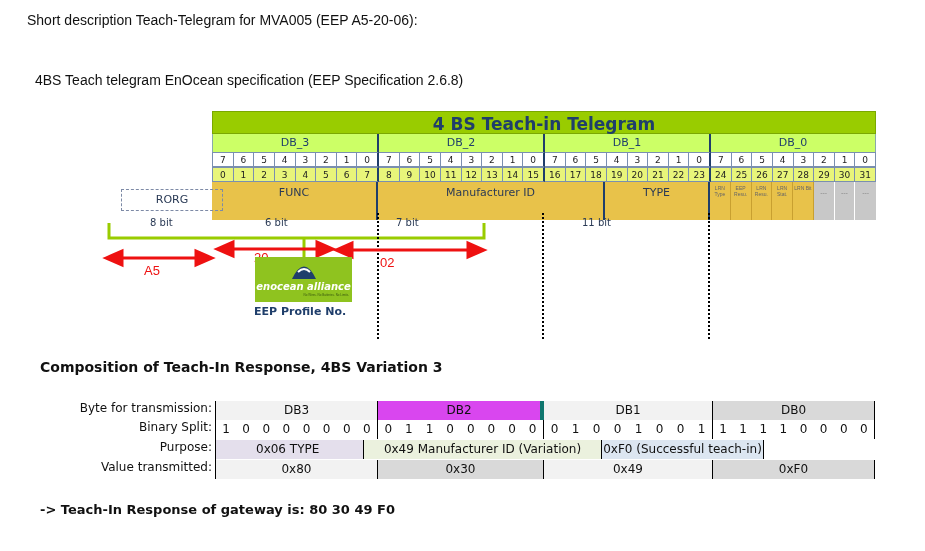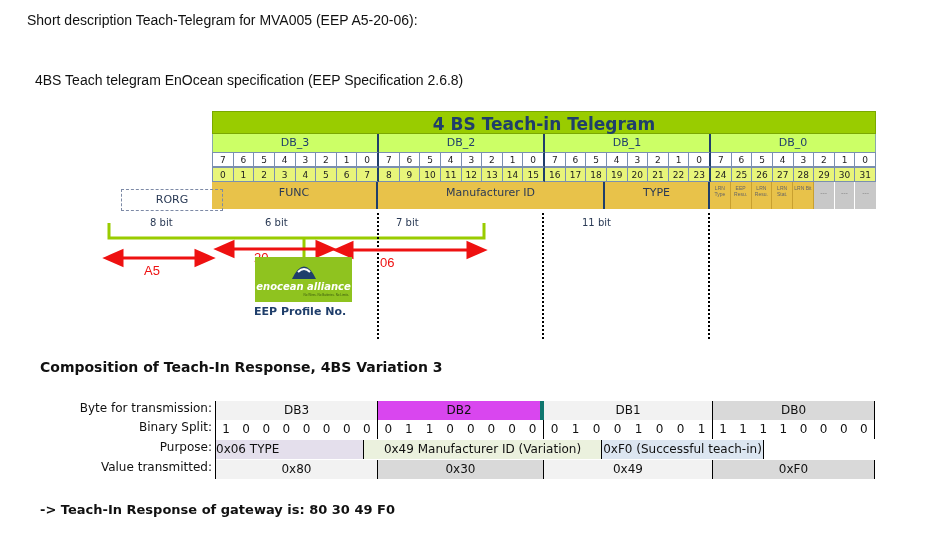--- a/index.html
+++ b/index.html
@@ -14,21 +14,21 @@
   .row{display:flex;box-sizing:border-box;}
   .dbrow{height:18px;background:#ccff66;border-left:1px solid #8aa;border-right:1px solid #8aa;}
   .dbrow .db{flex:1;text-align:center;font-size:11px;color:#1f3e6b;line-height:18px;font-family:"DejaVu Sans",sans-serif;border-right:2px solid #1f3e6b;}
   .dbrow .db:last-child{border-right:none;}
   .bits{height:15px;}
   .bits .c{flex:1;text-align:center;font-size:9px;line-height:14px;font-family:"DejaVu Sans",sans-serif;color:#222;border:1px solid #7a8fb0;border-left:none;box-sizing:border-box;}
   .bits .c:first-child{border-left:1px solid #7a8fb0;}
   .bits.w .c{background:#fff;}
   .bits.y .c{background:#e8f57a;}
   .bits .c.thick{border-right:2px solid #1f3e6b;}
-  .fields{height:27px;}
+  .fields{height:38px;}
   .fields .f{background:#e8c24a;text-align:center;font-size:11px;line-height:22px;color:#2a3a55;font-family:"DejaVu Sans",sans-serif;box-sizing:border-box;border-right:2px solid #1f3e6b;}
   .fields .s{background:#e8c24a;font-size:5px;line-height:6px;color:#666;text-align:center;padding-top:3px;box-sizing:border-box;border-right:1px solid #c8a030;}
   .fields .g{background:#c8c8c8;font-size:7px;line-height:22px;color:#888;text-align:center;border-right:1px solid #fff;box-sizing:border-box;}
   .rorg{left:109px;top:189px;width:102px;height:22px;border:1px dashed #7d8aa6;box-sizing:border-box;text-align:center;font-size:11px;line-height:20px;color:#2a3a55;font-family:"DejaVu Sans",sans-serif;margin-left:12px;}
   .bitlbl{font-size:10px;color:#2a3a55;font-family:"DejaVu Sans",sans-serif;}
   .logo{left:255px;top:257px;width:97px;height:45px;background:#8fc31f;}
   .logo .txt{position:absolute;left:0;width:100%;top:24px;text-align:center;color:#fff;font-style:italic;font-weight:bold;font-size:10px;font-family:"DejaVu Sans",sans-serif;}
   .logo .sub{position:absolute;left:0;width:100%;top:36px;text-align:right;color:#3a5a10;font-size:3px;padding-right:3px;box-sizing:border-box;}
   .eep{left:254px;top:305px;font-size:11px;font-weight:bold;color:#1f3e6b;font-family:"DejaVu Sans",sans-serif;}
   .red{color:#ee1111;font-size:13px;}
@@ -164,21 +164,21 @@
     <polygon points="217,249 233,242 233,256"></polygon>
     <polygon points="333,249 317,242 317,256"></polygon>
     <line x1="350" y1="250" x2="470" y2="250"></line>
     <polygon points="336,250 352,243 352,257"></polygon>
     <polygon points="484,250 468,243 468,257"></polygon>
   </g>
 </svg>
 
 <div class="abs red" style="left:144px;top:263px">A5</div>
 <div class="abs red" style="left:254px;top:250px">20</div>
-<div class="abs red" style="left:380px;top:255px">06</div>
+<div class="abs red" style="left:380px;top:255px">02</div>
 
 <div class="abs logo">
   <svg style="position:absolute;left:35px;top:3px" width="28" height="20">
     <path d="M2 19 Q14 -6 26 19 Z" fill="#1f3e6b"></path>
     <path d="M8 12 Q14 6 20 12" stroke="#fff" stroke-width="2" fill="none"></path>
   </svg>
   <div class="txt">enocean alliance</div>
   <div class="sub">No Wires. No Batteries. No Limits.</div>
 </div>
 <div class="abs eep">EEP Profile No.</div>
@@ -237,21 +237,21 @@
         <span class="b">1</span>
         <span class="b">1</span>
         <span class="b">0</span>
         <span class="b">0</span>
         <span class="b">0</span>
         <span class="b">0</span>
       </div>
     </div>
 
   <div class="r" style="top:39px">
-    <div class="cell" style="width:148px;background:#e4dfec;border-right:1px solid #000;text-align:left;">0x06 TYPE</div>
+    <div class="cell" style="width:148px;background:#e4dfec;border-right:1px solid #000;text-align:left;padding-left:40px">0x06 TYPE</div>
     <div class="cell" style="width:238px;background:#ebf1de;border-right:1px solid #000">0x49 Manufacturer ID (Variation)</div>
     <div class="cell" style="width:162px;background:#dce6f1;border-right:1px solid #000">0xF0 (Successful teach-in)</div>
   </div>
 
   <div class="r" style="top:59px">
     <div class="cell" style="width:162px;background:#f2f2f2;border-right:1px solid #000">0x80</div>
     <div class="cell" style="width:166px;background:#d9d9d9;border-right:1px solid #000">0x30</div>
     <div class="cell" style="width:169px;background:#f2f2f2;border-right:1px solid #000">0x49</div>
     <div class="cell" style="width:162px;background:#d9d9d9;border-right:1px solid #000">0xF0</div>
   </div>

